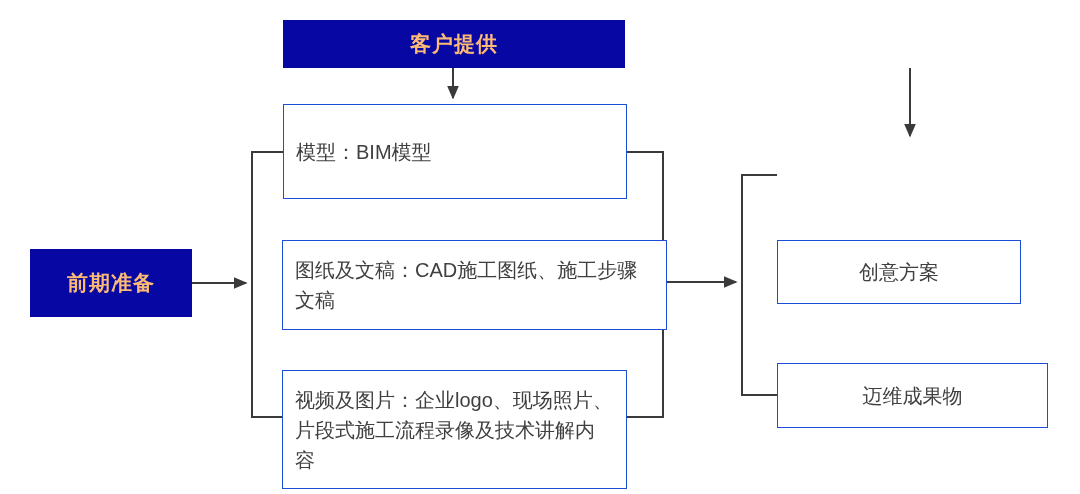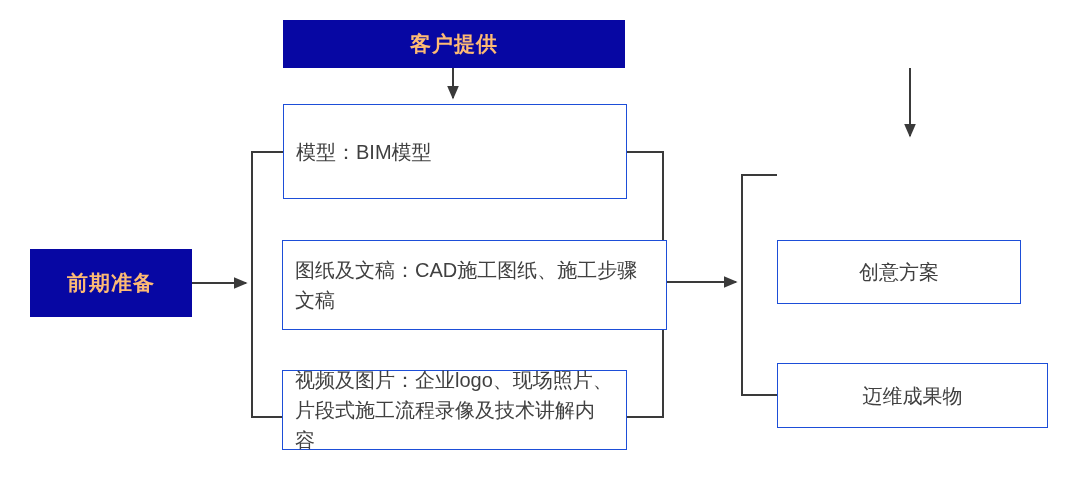--- a/index.html
+++ b/index.html
@@ -48,21 +48,21 @@
     justify-content: center;
     text-align: center;
   }
   
   #hdr-customer     { left: 283px; top: 20px;  width: 342px; height: 48px; }
   #hdr-deliverables { left: 772px; top: 20px;  width: 276px; height: 48px; }
   #box-prep         { left: 30px;  top: 249px; width: 162px; height: 68px; }
   
   #input-model    { left: 283px; top: 104px; width: 344px; height: 95px; }
   #input-drawings { left: 282px; top: 240px; width: 385px; height: 90px; }
-  #input-videos   { left: 282px; top: 370px; width: 345px; height: 80px; }
+  #input-videos   { left: 282px; top: 370px; width: 345px; height: 119px; }
   
   #output-framework  { left: 777px; top: 143px; width: 271px; height: 64px; }
   #output-creative   { left: 777px; top: 240px; width: 244px; height: 64px; }
   #output-storyboard { left: 777px; top: 363px; width: 271px; height: 65px; }
   #connector-layer {
     position: absolute;
     left: 0; top: 0;
     width: 1080px;
     height: 494px;
     z-index: 1;

